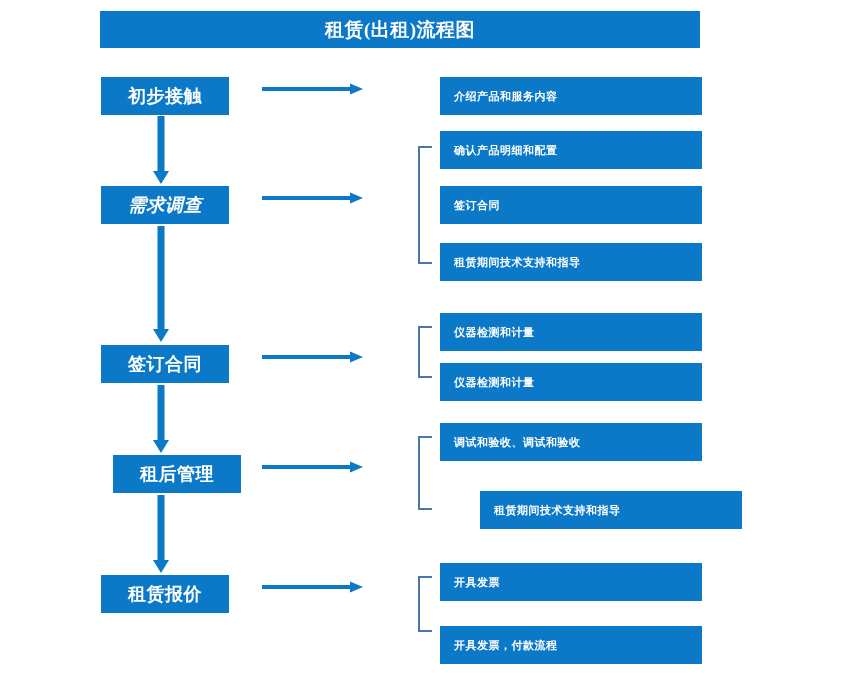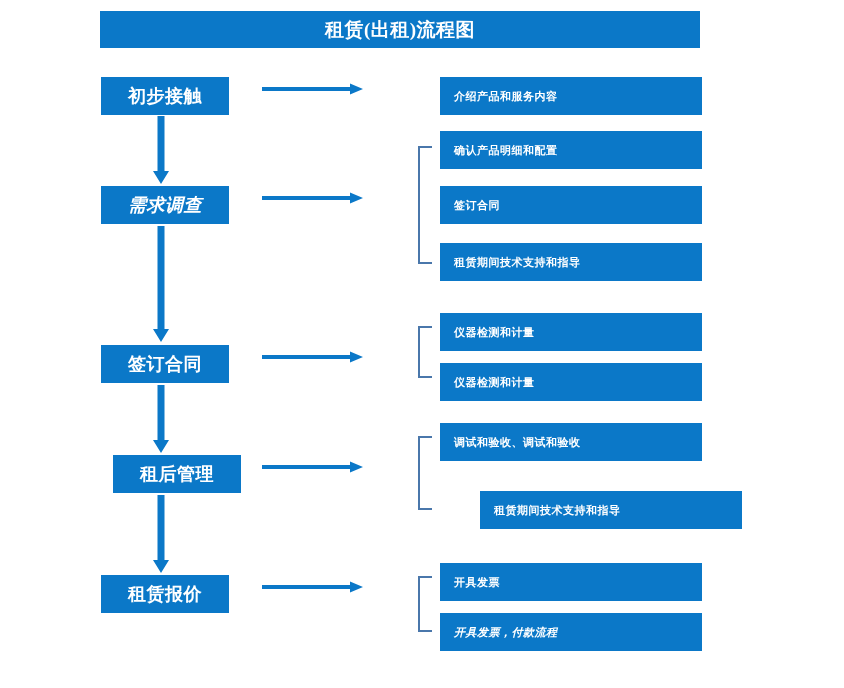--- a/index.html
+++ b/index.html
@@ -124,16 +124,16 @@
   <div id="detail-layer">
       <div class="box detail-box" style="top: 77px;">介绍产品和服务内容</div>
       <div class="box detail-box" style="top: 131px;">确认产品明细和配置</div>
       <div class="box detail-box" style="top: 186px;">签订合同</div>
       <div class="box detail-box" style="top: 243px;">租赁期间技术支持和指导</div>
       <div class="box detail-box" style="top: 313px;">仪器检测和计量</div>
       <div class="box detail-box" style="top: 363px; text-align: center;">仪器检测和计量</div>
       <div class="box detail-box" style="top: 423px;">调试和验收、调试和验收</div>
       <div class="box detail-box" style="top: 491px; margin-left: 40px;">租赁期间技术支持和指导</div>
       <div class="box detail-box" style="top: 563px;">开具发票</div>
-      <div class="box detail-box" style="top: 613px; font-style: italic;">开具发票，付款流程</div>
+      <div class="box detail-box" style="top: 626px;">开具发票，付款流程</div>
     </div>
 
 </div>
 
 </body></html>

